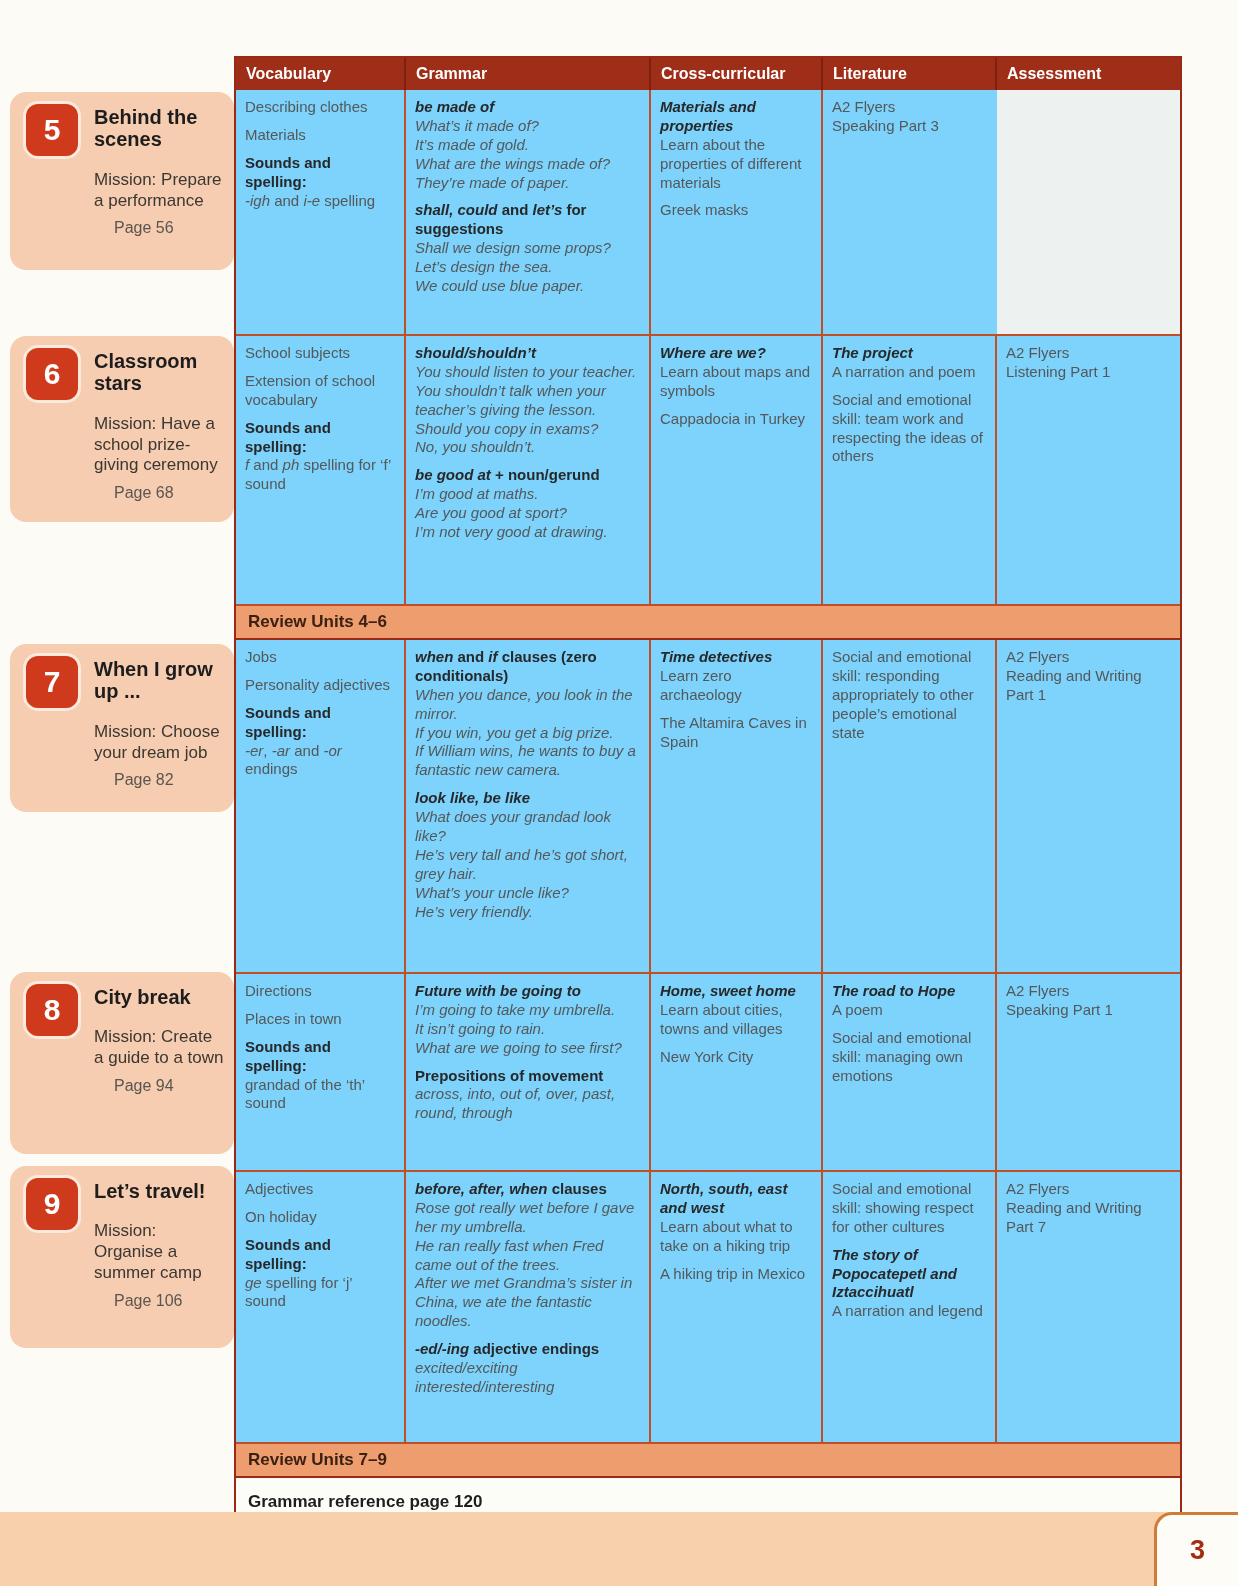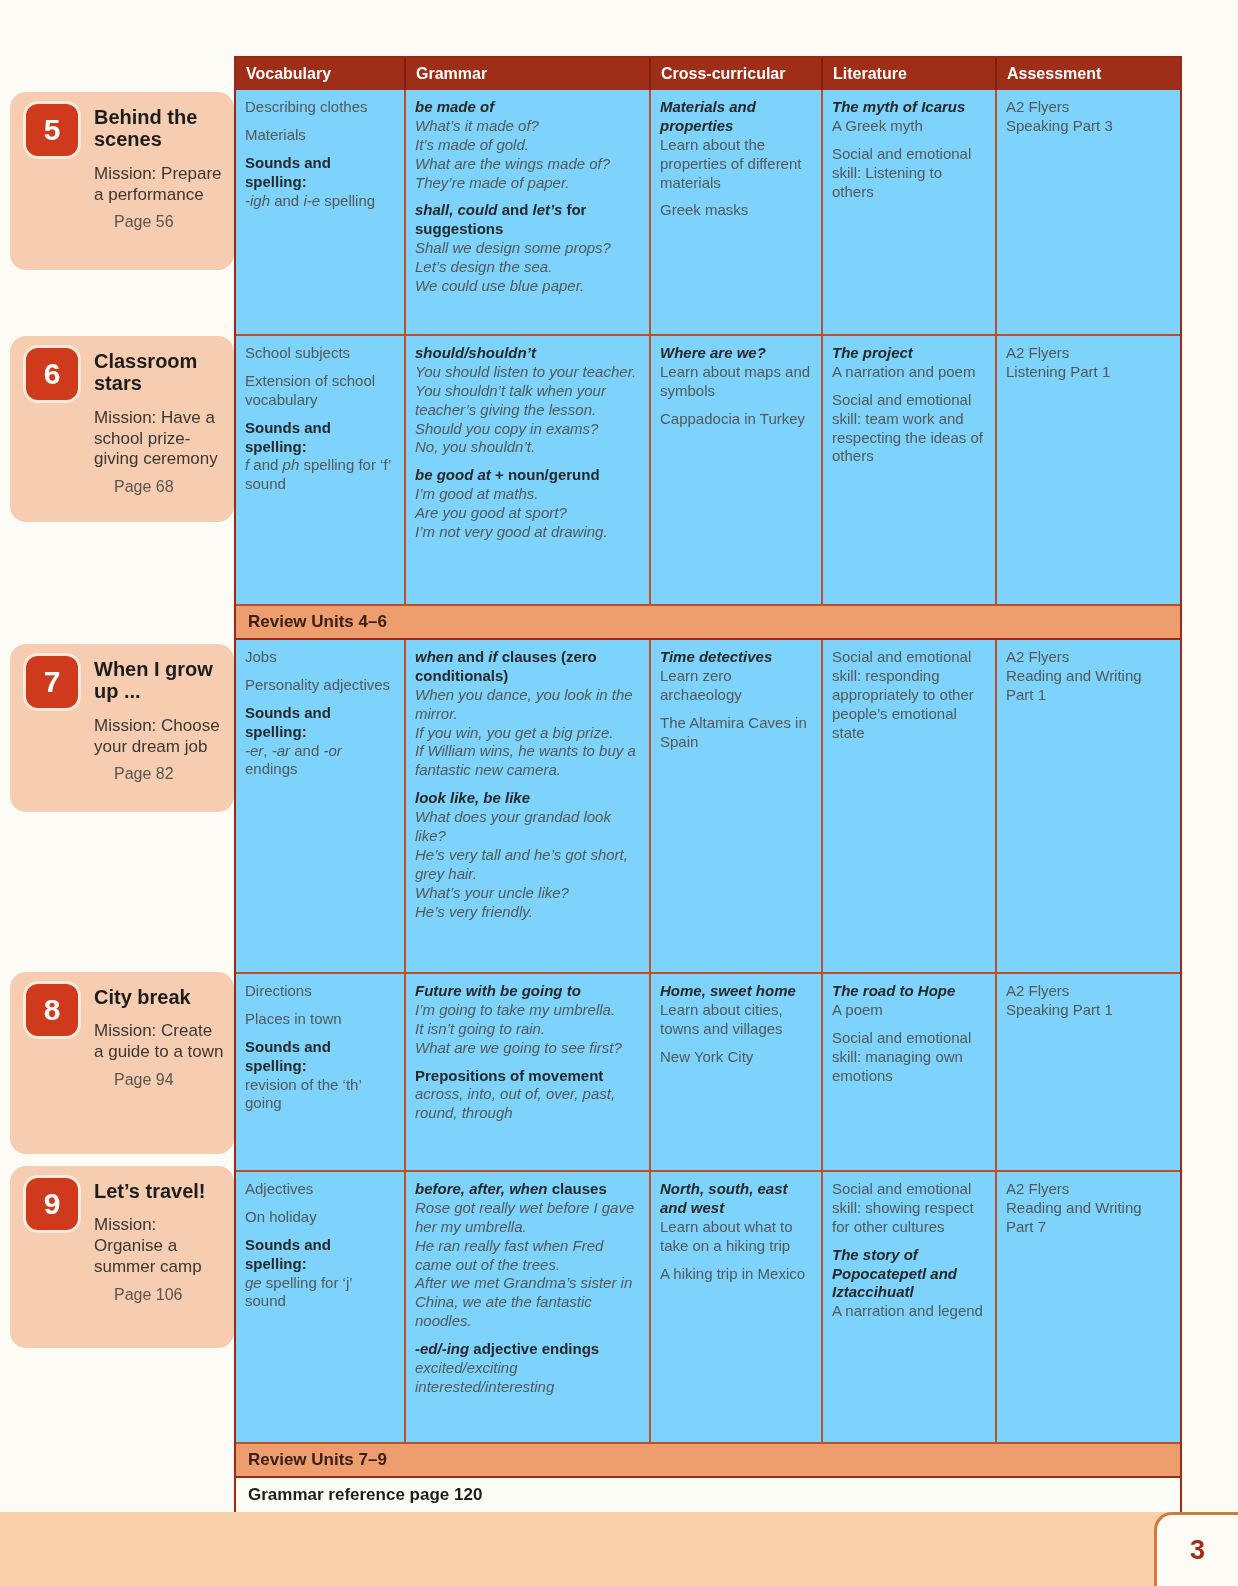--- a/index.html
+++ b/index.html
@@ -15,31 +15,31 @@
   .trow{display:grid;grid-template-columns:170px 245px 172px 174px 183px;border-bottom:2px solid #c14e24;overflow:hidden;}
   .cell{box-sizing:border-box;border-right:2px solid #c14e24;background:#7dd3fc;
         padding:8px 9px;font-size:15px;line-height:1.26;color:#54585a;overflow:hidden;}
   .cell:last-child{border-right:none;}
   .block{margin:0 0 9px 0;}
   .block:last-child{margin-bottom:0;}
   .b{font-weight:bold;color:#26282a;}
   .i{font-style:italic;}
   .review-row{display:flex;align-items:center;box-sizing:border-box;background:#ee9e6e;
         border-bottom:2px solid #9a2a15;padding-left:12px;font-weight:bold;font-size:17px;color:#3c2012;}
-  .footer-row{display:flex;align-items:center;box-sizing:border-box;background:#fdfdf8;
+  .footer-row{display:flex;align-items:flex-end;box-sizing:border-box;background:#fdfdf8;
         padding-left:12px;font-weight:bold;font-size:17px;color:#1e1e1e;}
 
   
   .unit-card{position:absolute;left:10px;width:224px;background:#f6cdb0;border-radius:16px;
         box-sizing:border-box;padding:14px 8px 10px 84px;}
   .badge{position:absolute;left:16px;top:12px;width:52px;height:52px;background:#d03a1c;border-radius:12px;
         color:#fff;font-weight:bold;font-size:30px;display:flex;align-items:center;justify-content:center;
         box-shadow:0 0 0 3px #fbeadb;}
   .card-title{font-weight:bold;font-size:20px;line-height:1.12;color:#1d1d1d;}
-  .card-mission{margin-top:13px;font-size:17px;line-height:1.22;color:#3b3733;}
+  .card-mission{margin-top:19px;font-size:17px;line-height:1.22;color:#3b3733;}
   .card-page{margin-top:8px;font-size:16px;color:#5a5550;margin-left:20px;}
   .card-u5{top:92px;height:178px;}
   .card-u6{top:336px;height:186px;}
   .card-u7{top:644px;height:168px;}
   .card-u8{top:972px;height:182px;}
   .card-u9{top:1166px;height:182px;}
 
   
   .bottom-strip{position:absolute;left:0;top:1512px;width:1238px;height:74px;background:#f8d0ac;}
   .pagenum-box{position:absolute;right:0;top:1512px;width:84px;height:74px;background:#fdfcf7;
@@ -110,24 +110,20 @@
           </div>
           <div class="cell">
             <p class="block"><span class="b i">be made of</span><br><span class="i">What’s it made of?</span><br><span class="i">It’s made of gold.</span><br><span class="i">What are the wings made of?</span><br><span class="i">They’re made of paper.</span></p>
             <p class="block"><span class="b i">shall, could</span><span class="b"> and </span><span class="b i">let’s</span><span class="b"> for suggestions</span><br><span class="i">Shall we design some props?</span><br><span class="i">Let’s design the sea.</span><br><span class="i">We could use blue paper.</span></p>
           </div>
           <div class="cell">
             <p class="block"><span class="b i">Materials and properties</span><br><span>Learn about the properties of different materials</span></p>
             <p class="block"><span>Greek masks</span></p>
           </div>
           <div class="cell">
-            <p class="block"><span class="b i">The myth of Icarus</span><br><span>A Greek myth</span></p>
-            <p class="block"><span>Social and emotional skill: Listening to others</span></p>
-          </div>
-          <div class="cell">
             <p class="block"><span>A2 Flyers</span><br><span>Speaking Part 3</span></p>
           </div>
         </div>
         <div class="trow" style="height: 268px;">
           <div class="cell">
             <p class="block"><span>School subjects</span></p>
             <p class="block"><span>Extension of school vocabulary</span></p>
             <p class="block"><span class="b">Sounds and spelling:</span><br><span class="i">f</span><span> and </span><span class="i">ph</span><span> spelling for ‘f’ sound</span></p>
           </div>
           <div class="cell">
@@ -167,21 +163,21 @@
             <p class="block"><span>Social and emotional skill: responding appropriately to other people’s emotional state</span></p>
           </div>
           <div class="cell">
             <p class="block"><span>A2 Flyers</span><br><span>Reading and Writing Part 1</span></p>
           </div>
         </div>
         <div class="trow" style="height: 196px;">
           <div class="cell">
             <p class="block"><span>Directions</span></p>
             <p class="block"><span>Places in town</span></p>
-            <p class="block"><span class="b">Sounds and spelling:</span><br><span>revision of the ‘th’ going</span></p>
+            <p class="block"><span class="b">Sounds and spelling:</span><br><span>grandad of the ‘th’ sound</span></p>
           </div>
           <div class="cell">
             <p class="block"><span class="b i">Future with be going to</span><br><span class="i">I’m going to take my umbrella.</span><br><span class="i">It isn’t going to rain.</span><br><span class="i">What are we going to see first?</span></p>
             <p class="block"><span class="b">Prepositions of movement</span><br><span class="i">across, into, out of, over, past, round, through</span></p>
           </div>
           <div class="cell">
             <p class="block"><span class="b i">Home, sweet home</span><br><span>Learn about cities, towns and villages</span></p>
             <p class="block"><span>New York City</span></p>
           </div>
           <div class="cell">

